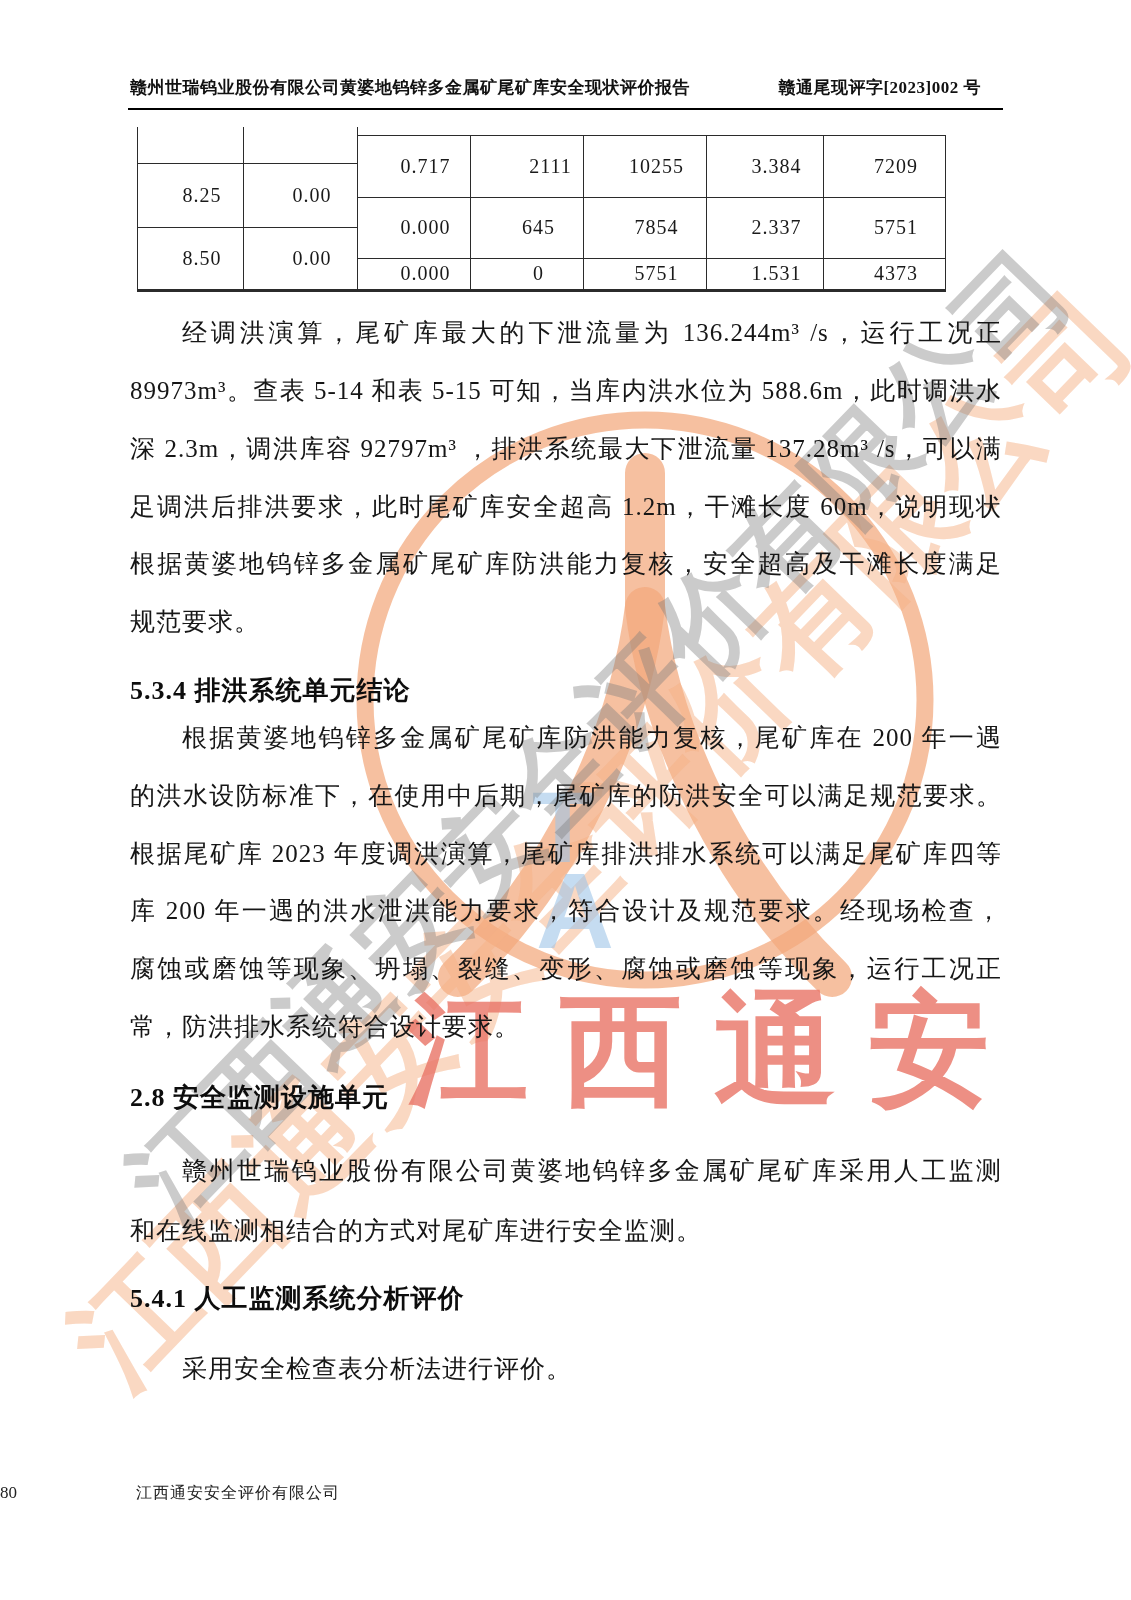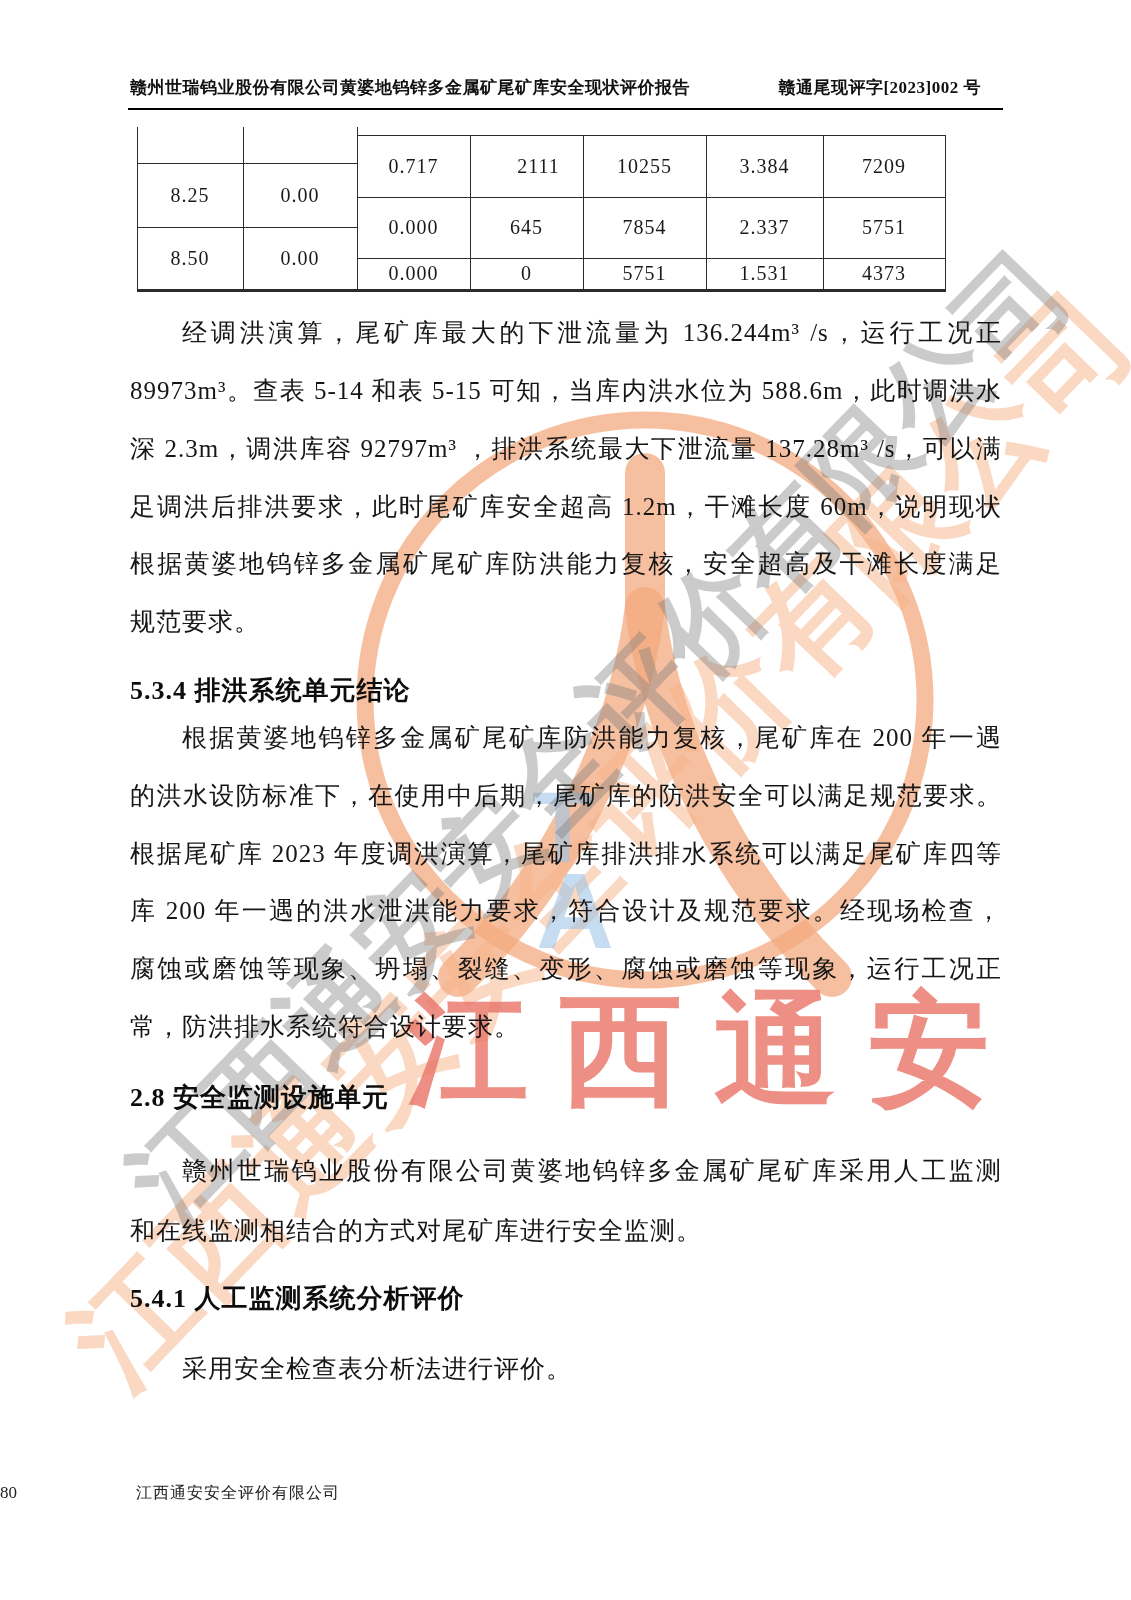--- a/index.html
+++ b/index.html
@@ -9,21 +9,21 @@
   .wm-layer{position:absolute;inset:0;z-index:0;pointer-events:none;}
   .content-layer{position:absolute;inset:0;z-index:1;}
   
   .hdr-left{position:absolute;left:130px;top:76px;font-size:17px;font-weight:bold;letter-spacing:0.5px;}
   .hdr-right{position:absolute;right:150px;top:76px;font-size:17px;font-weight:bold;letter-spacing:0.5px;}
   .hdr-rule{position:absolute;left:128px;top:108px;width:875px;height:2px;background:#000;}
   
   .tbl{position:absolute;left:137px;top:127px;width:809px;height:165px;}
   .tl{position:absolute;background:#2b2b2b;}
   .cell{position:absolute;display:flex;align-items:center;justify-content:center;
-        font-size:20px;letter-spacing:1px;color:#1a1a1a;}
+        font-size:20px;letter-spacing:1px;color:#1a1a1a;margin-left:12px;}
   
   .line{position:absolute;left:130px;width:872px;font-size:25px;line-height:34px;
         color:#161616;text-align:justify;text-align-last:justify;letter-spacing:1px;}
   .line.last{text-align-last:left;}
   .indent{text-indent:52px;}
   .hding{position:absolute;left:130px;font-size:26px;line-height:34px;font-weight:bold;color:#0d0d0d;letter-spacing:1px;}
   
   .ftr-company{position:absolute;left:136px;top:1483px;font-size:16px;color:#222;letter-spacing:1px;}
   .ftr-page{position:absolute;left:0;top:1483px;width:1131px;text-align:left;font-size:17px;color:#222;}
   

